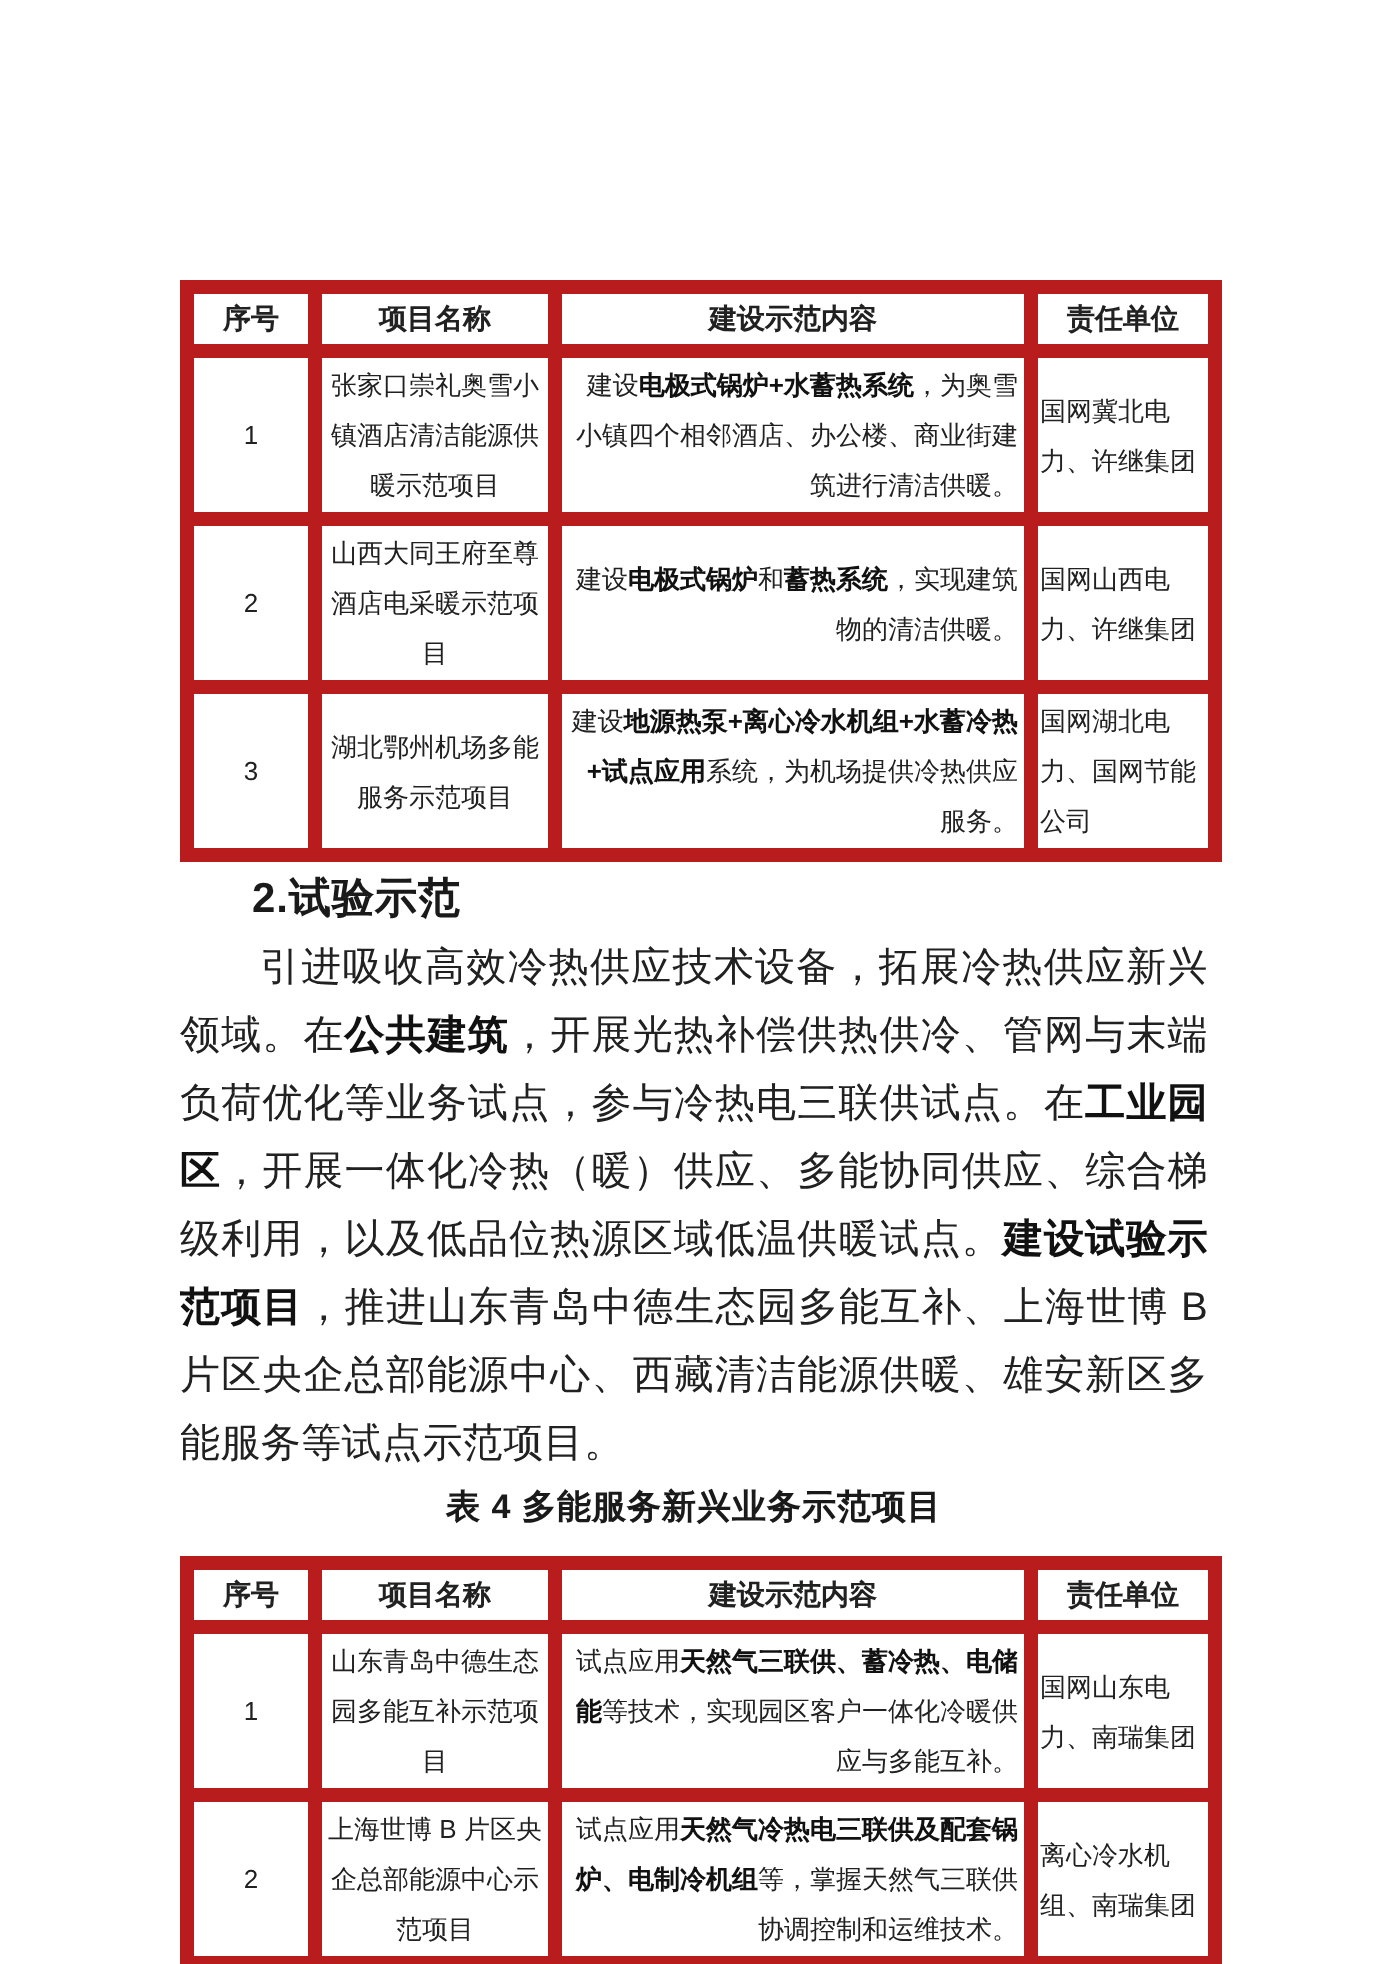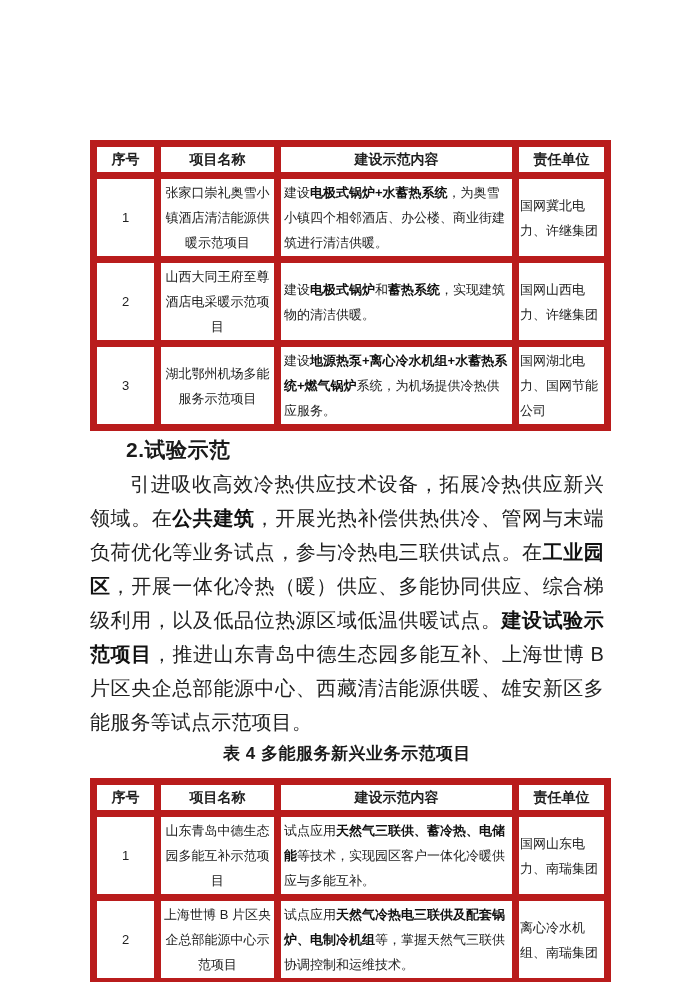--- a/index.html
+++ b/index.html
@@ -32,21 +32,21 @@
   .demo-table th {
     font-weight:bold; text-align:center;
     height:28px; font-size:14px;
   }
   .col-num   { width:64px;  }
   .col-name  { width:120px; }
   .col-cont  { width:238px; }
   .col-unit  { width:92px;  }
   td.td-num  { text-align:center; }
   td.td-name { text-align:center; padding:1px; }
-  td.td-cont { text-align:left; padding:1px 3px; }
+  td.td-cont { text-align:right; padding:1px 3px; }
   td.td-unit { padding:1px; }
   .demo-table b { font-weight:bold; color:#111; }
 
   .section-heading {
     font-size:21px; line-height:26px; font-weight:bold;
     color:#1a1a1a; margin:6px 0 0 36px; letter-spacing:0.5px;
   }
   .body-para {
     margin-top:4px;
     font-size:20px; line-height:34px;
@@ -83,21 +83,21 @@
     </tr>
     <tr>
       <td class="td-num">2</td>
       <td class="td-name">山西大同王府至尊酒店电采暖示范项目</td>
       <td class="td-cont"><span>建设</span><b>电极式锅炉</b><span>和</span><b>蓄热系统</b><span>，实现建筑物的清洁供暖。</span></td>
       <td class="td-unit">国网山西电力、许继集团</td>
     </tr>
     <tr>
       <td class="td-num">3</td>
       <td class="td-name">湖北鄂州机场多能服务示范项目</td>
-      <td class="td-cont"><span>建设</span><b>地源热泵+离心冷水机组+水蓄热系统+燃气锅炉</b><span>系统，为机场提供冷热供应服务。</span></td>
+      <td class="td-cont"><span>建设</span><b>地源热泵+离心冷水机组+水蓄冷热+试点应用</b><span>系统，为机场提供冷热供应服务。</span></td>
       <td class="td-unit">国网湖北电力、国网节能公司</td>
     </tr>
   </tbody>
     </table>
 
   <div class="section-heading">2.试验示范</div>
 
   <p class="body-para"><span>引进吸收高效冷热供应技术设备，拓展冷热供应新兴领域。在</span><b>公共建筑</b><span>，开展光热补偿供热供冷、管网与末端负荷优化等业务试点，参与冷热电三联供试点。在</span><b>工业园区</b><span>，开展一体化冷热（暖）供应、多能协同供应、综合梯级利用，以及低品位热源区域低温供暖试点。</span><b>建设试验示范项目</b><span>，推进山东青岛中德生态园多能互补、上海世博 B 片区央企总部能源中心、西藏清洁能源供暖、雄安新区多能服务等试点示范项目。</span></p>
 
   <div class="tbl-title second">表 4 多能服务新兴业务示范项目</div>

